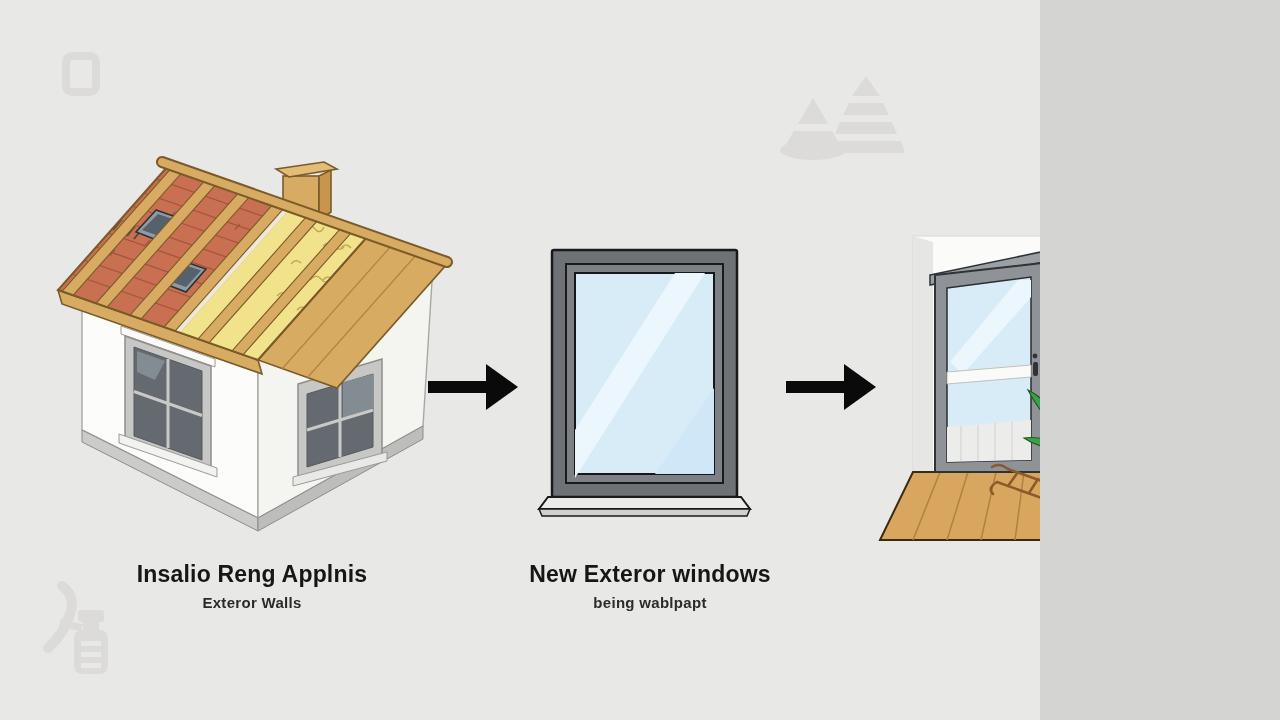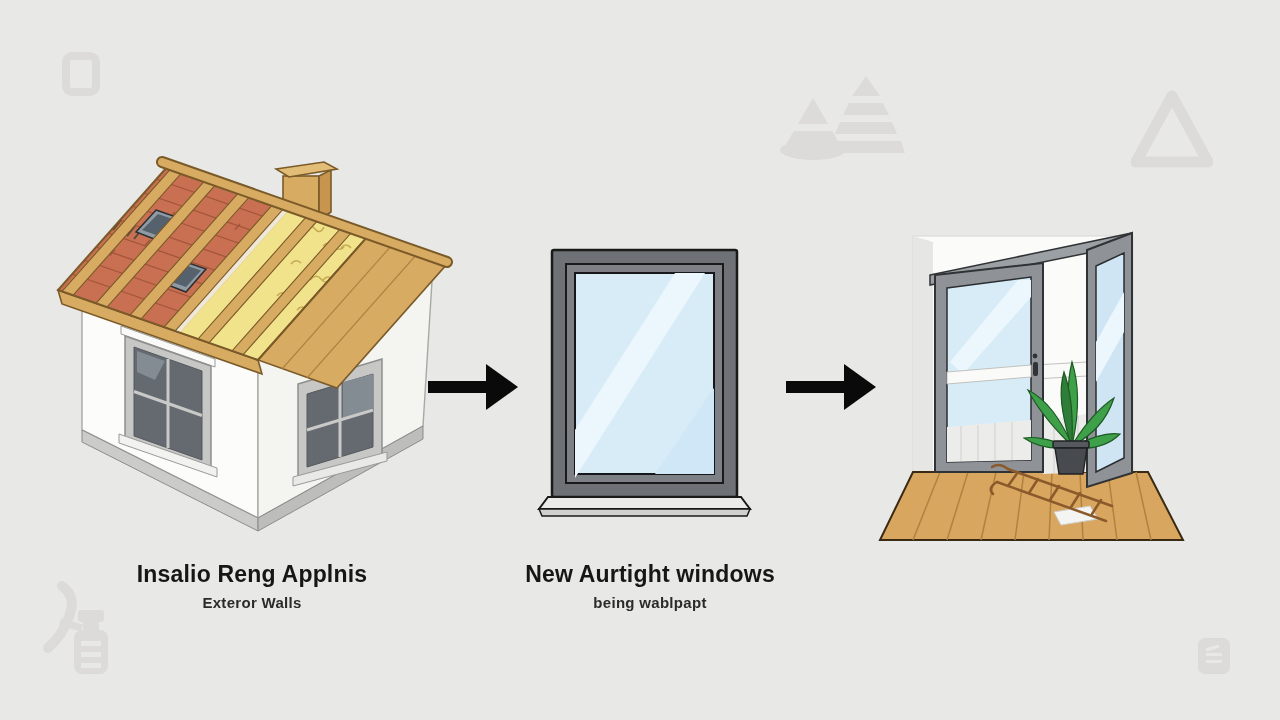--- a/index.html
+++ b/index.html
@@ -1,17 +1,17 @@
 <!DOCTYPE html>
 <html style="--bg: #e8e8e6; --ink: #161616; --ink_soft: #2b2b2b; --arrow: #0a0a0a; --watermark: #dcdbd9; --wall_white: #fcfcfa; --wall_shade: #f4f4f0; --plinth: #cbcbc9; --plinth_dark: #bdbdbb; --wood: #d8ab62; --wood_side: #c8954e; --wood_dark: #7a5a28; --tile: #c97052; --tile_line: #a2543a; --tile_gap: #efe8d8; --insulation: #f1e28c; --insulation_line: #c4ab52; --skylight_frame: #8f9aa3; --skylight_glass: #55616c; --frame_gray: #c7c7c5; --frame_line: #8e8e8c; --win_pane: #646a70; --win_reflect: #838b93; --big_frame: #6e7276; --big_frame2: #7d8185; --outline_dark: #1a1a1a; --glass: #d8ecf8; --glass_light: #ebf6fd; --sill_top: #ebebe9; --sill_front: #d0d0ce; --interior_wall: #fbfbf9; --interior_side: #e6e6e4; --door_frame: #8f9397; --door_frame_dark: #303335; --balcony_floor: #ececea; --floor_wood: #d9a660; --floor_line: #b1813f; --floor_edge: #3a2a14; --plant: #3fa04a; --plant_dark: #2e7d38; --pot: #474b4f; --ladder: #8b5a2b; --paper: #f4f4f2;"><head>
 <meta charset="utf-8">
 <style>
   html,body{margin:0;padding:0;background:#d4d4d2;}
   .stage{
-    position:relative;width:1280px;height:720px;overflow:hidden;
+    position:relative;width:1040px;height:720px;overflow:hidden;
     background:var(--bg,#e8e8e6);
     font-family:"Liberation Sans",sans-serif;
   }
   .abs{position:absolute;}
   svg{display:block;}
   .caption{position:absolute;width:360px;text-align:center;}
   .cap-title{
     font-size:23px;font-weight:700;line-height:29px;
     color:var(--ink,#161616);letter-spacing:.2px;
   }
@@ -268,17 +268,17 @@
       <rect x="195" y="219" width="36" height="7" rx="2" style="fill:#55595d;stroke:#1f2123;stroke-width:1.4"></rect>
       <polygon points="197,226 229,226 225,252 201,252" style="fill:var(--pot);stroke:#1f2123;stroke-width:1.4"></polygon>
     </g>
   </svg>
 
   <div class="caption" style="left:72px;top:560px">
     <div class="cap-title">Insalio Reng Applnis</div>
     <div class="cap-sub">Exteror Walls</div>
   </div>
   <div class="caption" style="left:470px;top:560px">
-    <div class="cap-title">New Aurtight windows</div>
+    <div class="cap-title">New Exteror windows</div>
     <div class="cap-sub">being wablpapt</div>
   </div>
 
 </div>
 
 </body></html>

